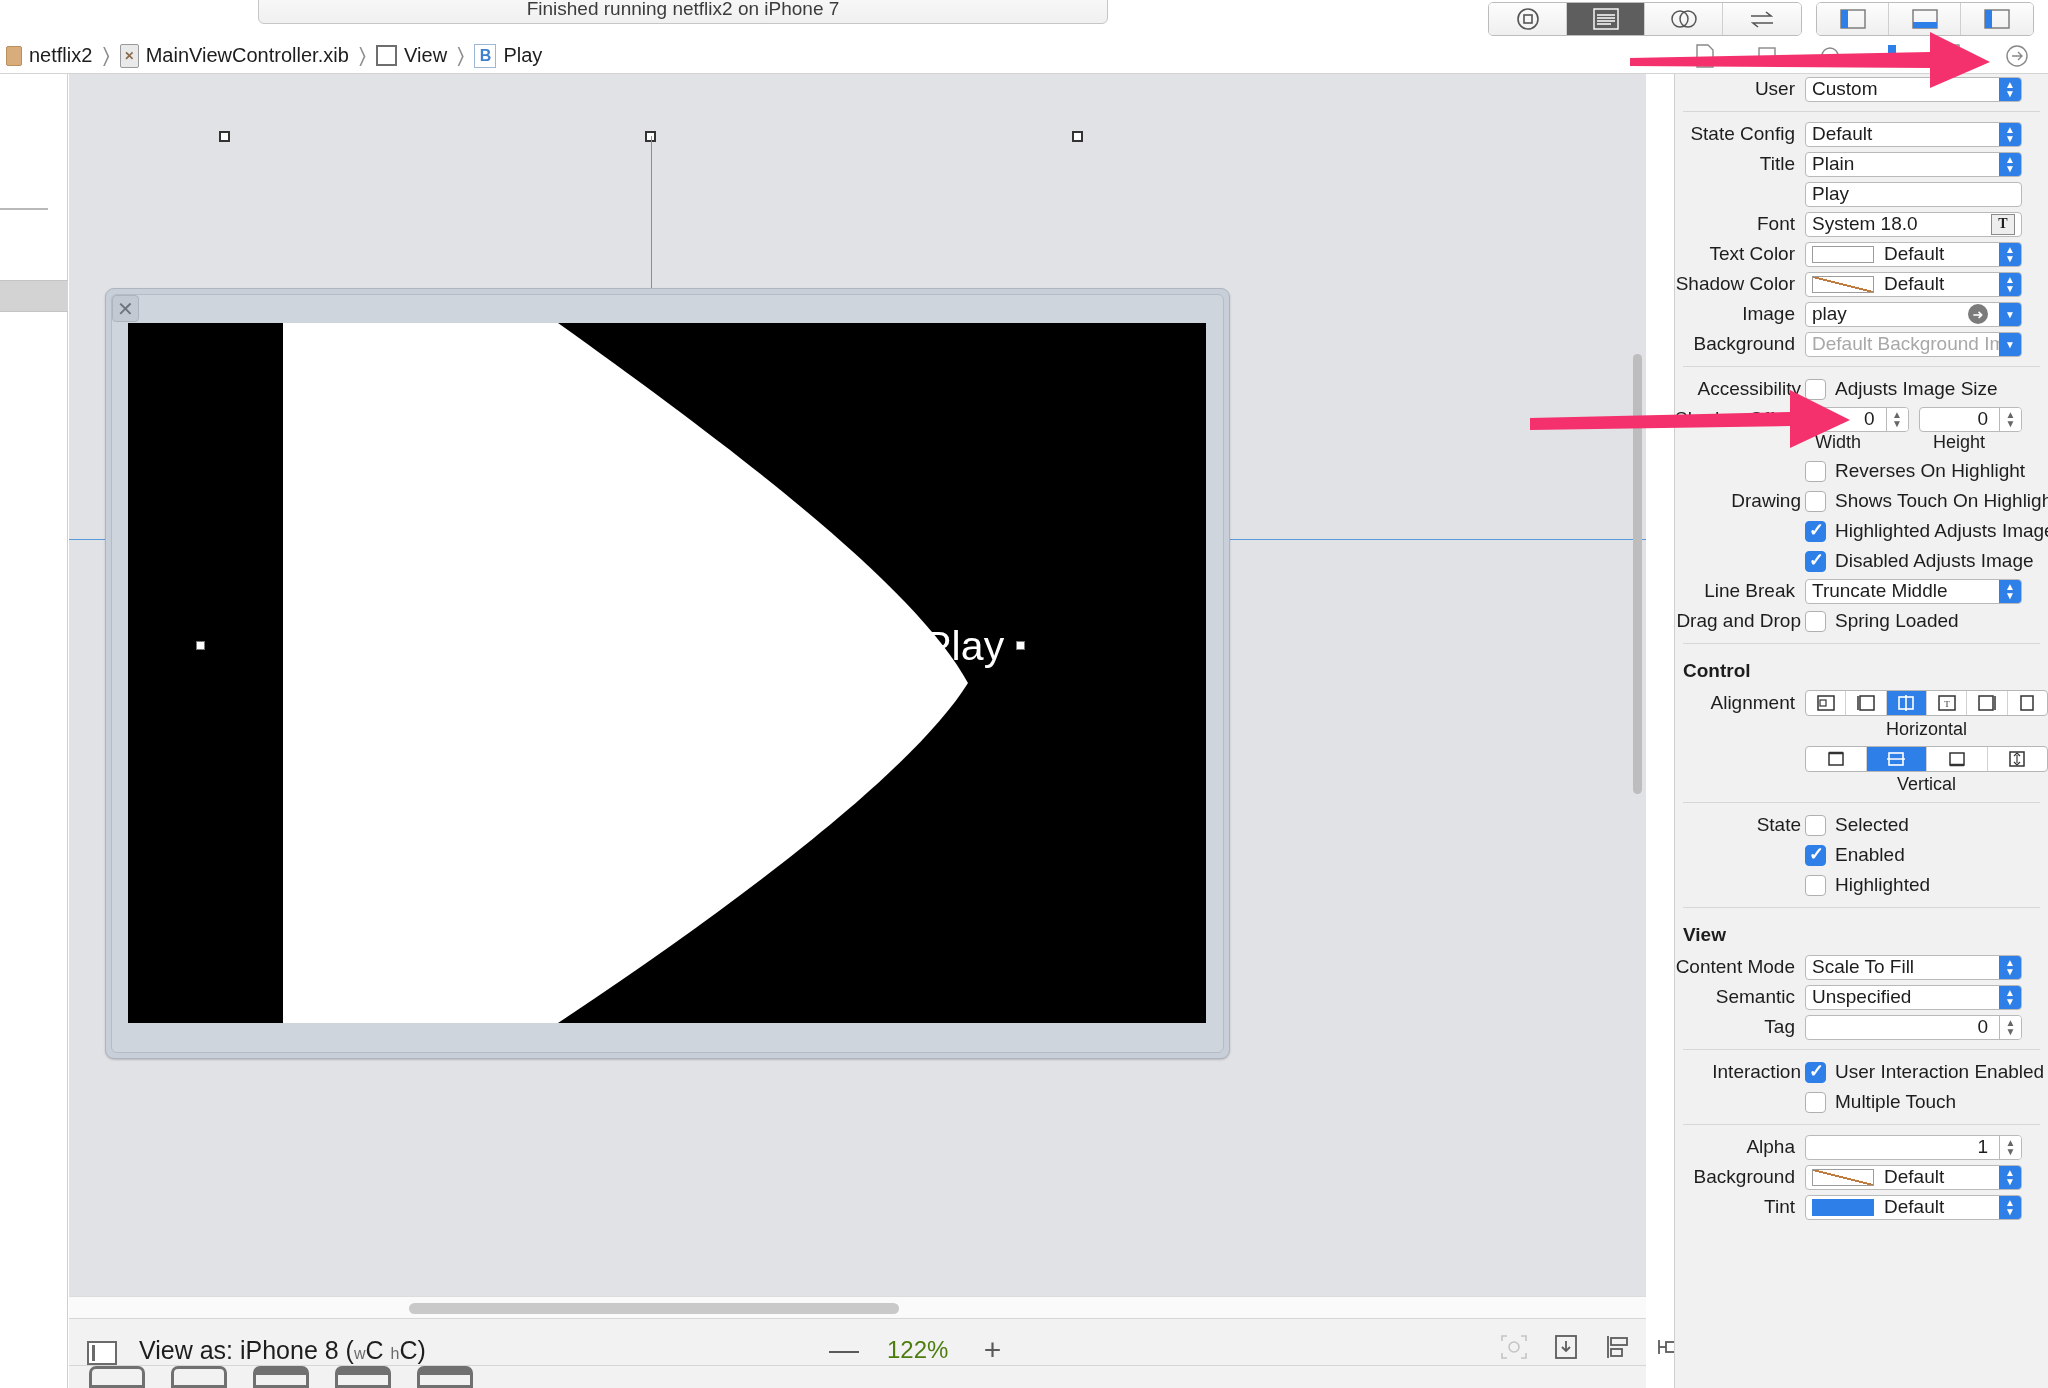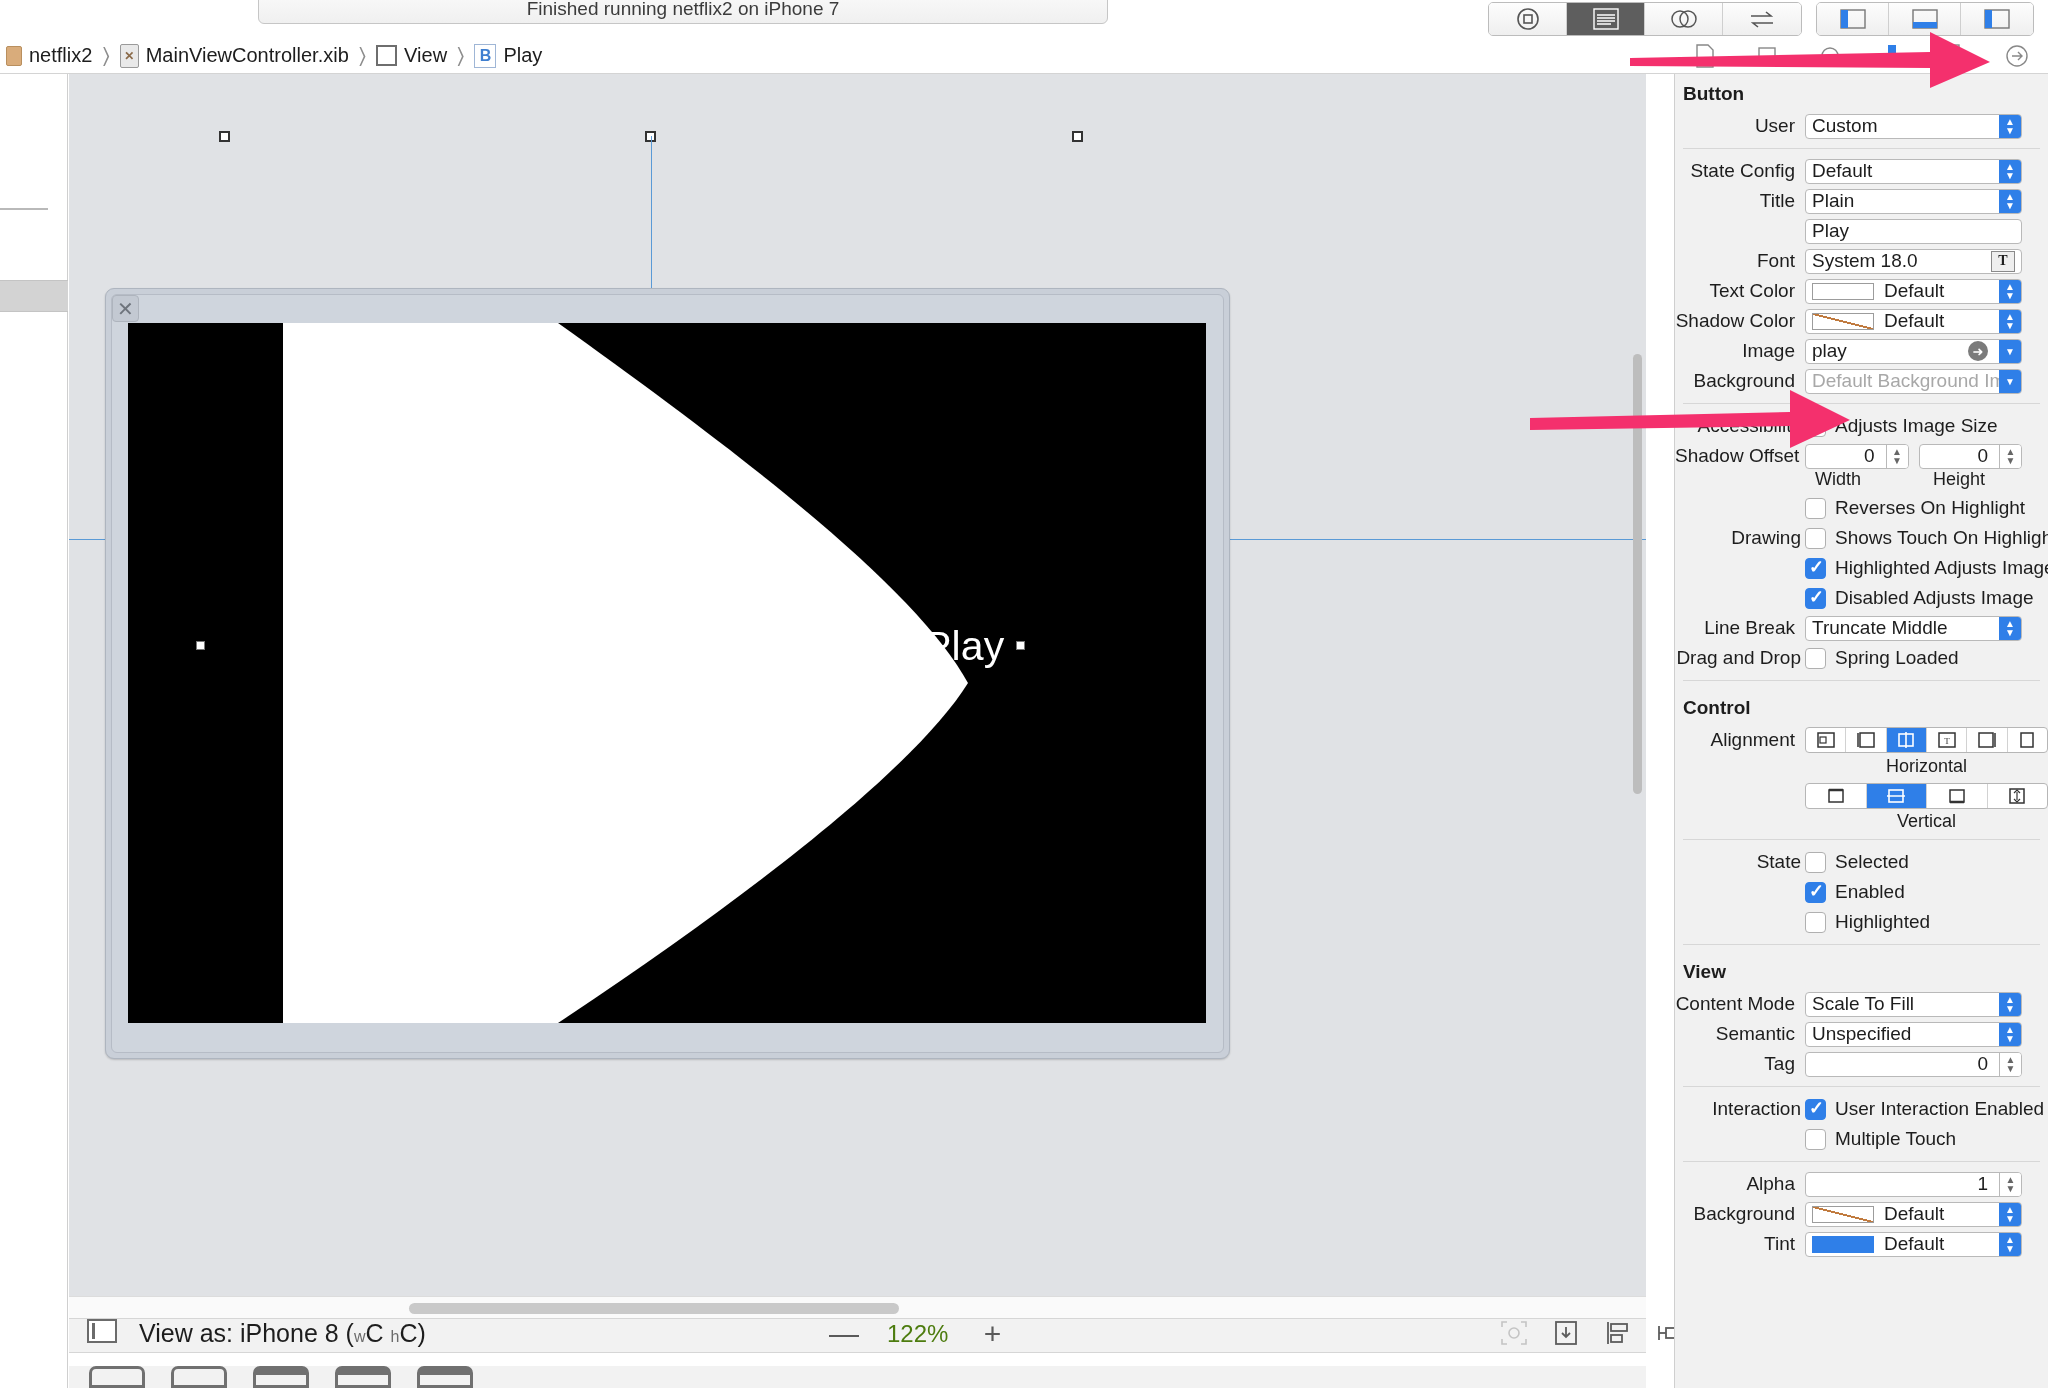--- a/index.html
+++ b/index.html
@@ -113,23 +113,23 @@
   .cv-scroll { position:absolute; right: 4px; top: 280px; width: 9px; height: 440px; background:#bdbdbd; border-radius:5px; }
 
   
   .hscroll-bar {
     position: absolute; left: 69px; top: 1296px; width: 1577px; height: 22px;
     background: #fafafa; border-top: 1px solid #dcdcdc;
   }
   .hscroll-thumb { position:absolute; left: 340px; top: 6px; width: 490px; height: 11px; background:#c9c9c9; border-radius:6px; }
 
   .viewas-bar {
-    position: absolute; left: 69px; top: 1318px; width: 1577px; height: 35px;
+    position: absolute; left: 69px; top: 1318px; width: 1577px; height: 48px;
     background: #f2f2f2; border-top: 1px solid #d6d6d6; border-bottom: 1px solid #d6d6d6;
-    display: flex; align-items: flex-start;
+    display: flex; align-items: flex-end;
   }
   .viewas-toggle { margin-left: 18px; width: 30px; height: 24px; border: 2px solid #6b6b6b; background:#fff; position: relative; }
   .viewas-toggle::after { content:""; position:absolute; left:3px; top:2px; bottom:2px; width:3px; background:#6b6b6b; }
   .viewas-text { margin-left: 22px; font-size: 25px; color: #1d1d1d; }
   .viewas-text .sub { font-size: 16px; color: #6b6b6b; }
   .zoom-cluster { position: absolute; left: 760px; display: flex; align-items: center; gap: 30px; }
   .zoom-btn { font-size: 30px; color: #5a5a5a; width: 28px; text-align: center; line-height: 1; }
   .zoom-val { font-size: 24px; color: #4d7c0f; }
   .al-cluster { position: absolute; left: 1430px; display: flex; align-items: center; gap: 22px; }
 
@@ -441,21 +441,20 @@
   <div class="device-row">
     <span class="dev-ico"></span>
     <span class="dev-ico"></span>
     <span class="dev-ico topbar"></span>
     <span class="dev-ico topbar"></span>
     <span class="dev-ico topbar"></span>
   </div>
 
   <div class="inspector">
 
-    <div class="sec-title">Button</div>
 
     <div class="row">
       <span class="lbl">User</span>
       <span class="field has-pop">
         <span>Custom</span>
         <span class="stepper-pop">▲<br>▼</span>
       </span>
     </div>
 
     <div class="hr"></div>

